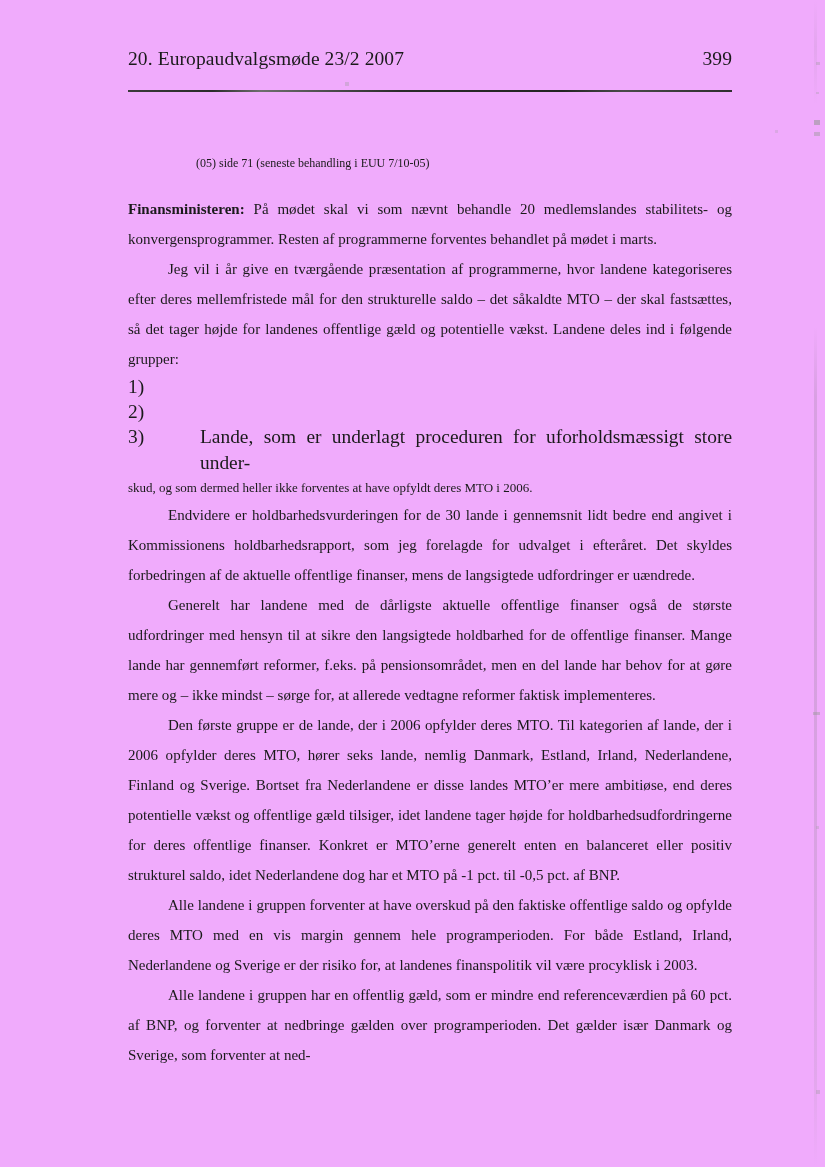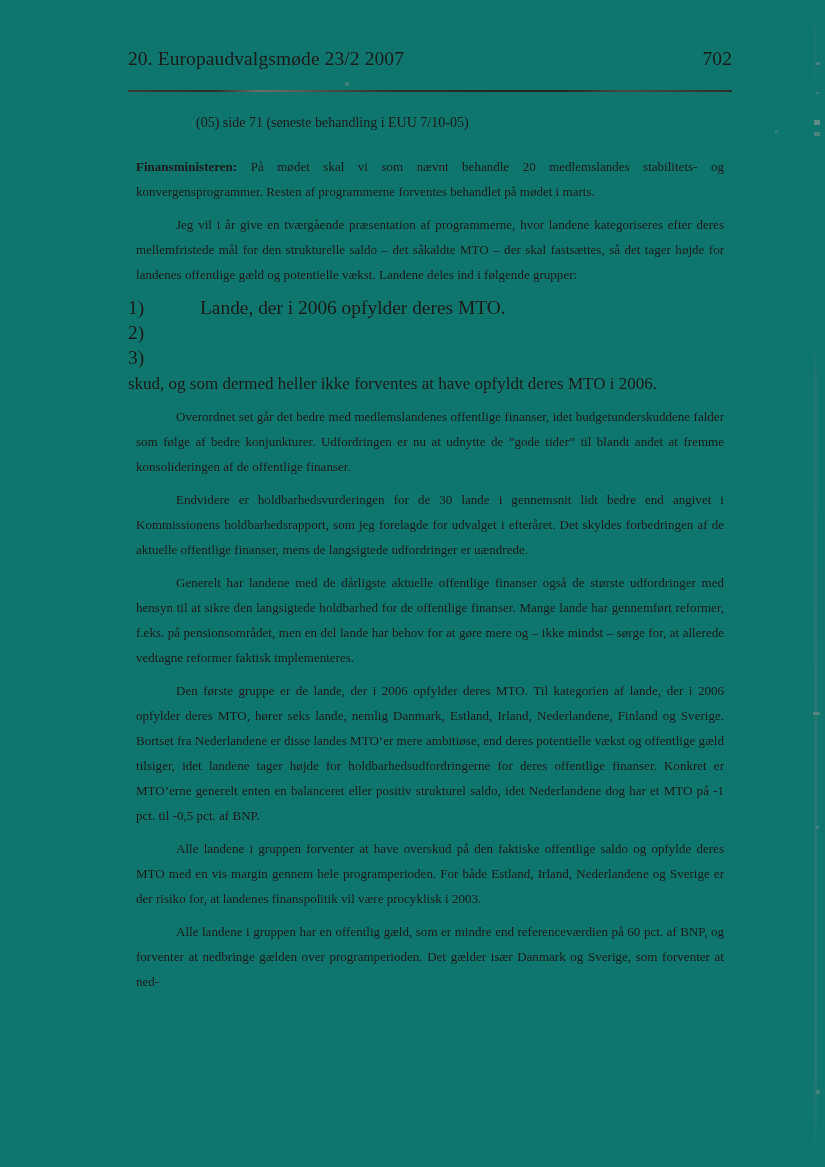--- a/index.html
+++ b/index.html
@@ -15,21 +15,21 @@
     font-family: "Liberation Serif", "DejaVu Serif", serif;
     color: #1a1a1a;
   }
 
   .page {
     position: absolute;
     left: 0;
     top: 0;
     width: 825px;
     height: 1167px;
-    background: #0f766e;
+    background: #f0abfc;
   }
 
   
   .scan-edge {
     position: absolute;
     top: 0;
     right: 8px;
     width: 3px;
     height: 1167px;
     background: linear-gradient(to bottom,
@@ -83,29 +83,29 @@
     height: 2px;
     background: linear-gradient(to right,
       #3a3a3a 0%, #2b2b2b 14%, #6e6e6e 22%, #555 30%,
       #2b2b2b 45%, #242424 72%, #4a4a4a 82%, #2e2e2e 100%);
   }
 
   
   .subhead {
     margin: 0;
     padding-left: 68px;
-    padding-top: 24px;
-    font-size: 14px;
+    padding-top: 64px;
+    font-size: 12px;
     line-height: 18px;
   }
 
   p.para {
-    margin: 8px;
-    font-size: 13px;
-    line-height: 25px;
+    margin: 0;
+    font-size: 15px;
+    line-height: 30px;
     text-align: justify;
     text-justify: inter-word;
     letter-spacing: 0.02px;
   }
   p.para.indent {
     text-indent: 40px;
     font-family: Liberation Serif, serif;
   }
   p.first {
     margin-top: 22px;
@@ -123,21 +123,21 @@
   .list-num {
     width: 72px;
     flex: 0 0 72px;
   }
   .list-text {
     flex: 1 1 auto;
     text-align: justify;
   }
   .list-cont {
     margin: 0;
-    font-size: 17px;
+    font-size: 13px;
     line-height: 25.2px;
     text-align: justify;
   }
 </style>
 </head>
 <body>
 
 <div class="page">
 
   <div class="scan-edge"></div>
@@ -150,44 +150,43 @@
   <div class="speck" style="left:816px;top:826px;width:3px;height:3px;opacity:.3;"></div>
   <div class="speck" style="left:816px;top:1090px;width:4px;height:4px;opacity:.35;"></div>
   <div class="speck" style="left:345px;top:82px;width:4px;height:4px;opacity:.35;"></div>
 
   <div class="header-rule"></div>
 
   <div class="content">
 
     <div class="header-row">
       <div class="header-title">20. Europaudvalgsmøde 23/2 2007</div>
-      <div class="header-pageno">702</div>
+      <div class="header-pageno">399</div>
     </div>
 
     <div class="subhead">(05) side 71 (seneste behandling i EUU 7/10-05)</div>
 
     <p class="para first"><span class="lead">Finansministeren:</span><span> På mødet skal vi som nævnt behandle 20 medlemslandes stabilitets- og konvergensprogrammer. Resten af programmerne forventes behandlet på mødet i marts.</span></p>
 
     <p class="para indent">Jeg vil i år give en tværgående præsentation af programmerne, hvor landene kategoriseres efter deres mellemfristede mål for den strukturelle saldo – det såkaldte MTO – der skal fastsættes, så det tager højde for landenes offentlige gæld og potentielle vækst. Landene deles ind i følgende grupper:</p>
 
     <div class="list-item">
       <span class="list-num">1)</span>
-      <span class="list-text">Lande, der i 2006 opfylder deres MTO.</span>
     </div>
 
     <div class="list-item">
       <span class="list-num">2)</span>
     </div>
 
     <div class="list-item">
       <span class="list-num">3)</span>
+      <span class="list-text">Lande, som er underlagt proceduren for uforholdsmæssigt store under-</span>
     </div>
     <p class="list-cont">skud, og som dermed heller ikke forventes at have opfyldt deres MTO i 2006.</p>
 
-    <p class="para indent">Overordnet set går det bedre med medlemslandenes offentlige finanser, idet budgetunderskuddene falder som følge af bedre konjunkturer. Udfordringen er nu at udnytte de ”gode tider” til blandt andet at fremme konsolideringen af de offentlige finanser.</p>
 
     <p class="para indent">Endvidere er holdbarhedsvurderingen for de 30 lande i gennemsnit lidt bedre end angivet i Kommissionens holdbarhedsrapport, som jeg forelagde for udvalget i efteråret. Det skyldes forbedringen af de aktuelle offentlige finanser, mens de langsigtede udfordringer er uændrede.</p>
 
     <p class="para indent">Generelt har landene med de dårligste aktuelle offentlige finanser også de største udfordringer med hensyn til at sikre den langsigtede holdbarhed for de offentlige finanser. Mange lande har gennemført reformer, f.eks. på pensionsområdet, men en del lande har behov for at gøre mere og – ikke mindst – sørge for, at allerede vedtagne reformer faktisk implementeres.</p>
 
     <p class="para indent">Den første gruppe er de lande, der i 2006 opfylder deres MTO. Til kategorien af lande, der i 2006 opfylder deres MTO, hører seks lande, nemlig Danmark, Estland, Irland, Nederlandene, Finland og Sverige. Bortset fra Nederlandene er disse landes MTO’er mere ambitiøse, end deres potentielle vækst og offentlige gæld tilsiger, idet landene tager højde for holdbarhedsudfordringerne for deres offentlige finanser. Konkret er MTO’erne generelt enten en balanceret eller positiv strukturel saldo, idet Nederlandene dog har et MTO på -1 pct. til -0,5 pct. af BNP.</p>
 
     <p class="para indent">Alle landene i gruppen forventer at have overskud på den faktiske offentlige saldo og opfylde deres MTO med en vis margin gennem hele programperioden. For både Estland, Irland, Nederlandene og Sverige er der risiko for, at landenes finanspolitik vil være procyklisk i 2003.</p>
 
     <p class="para indent">Alle landene i gruppen har en offentlig gæld, som er mindre end referenceværdien på 60 pct. af BNP, og forventer at nedbringe gælden over programperioden. Det gælder især Danmark og Sverige, som forventer at ned-</p>

